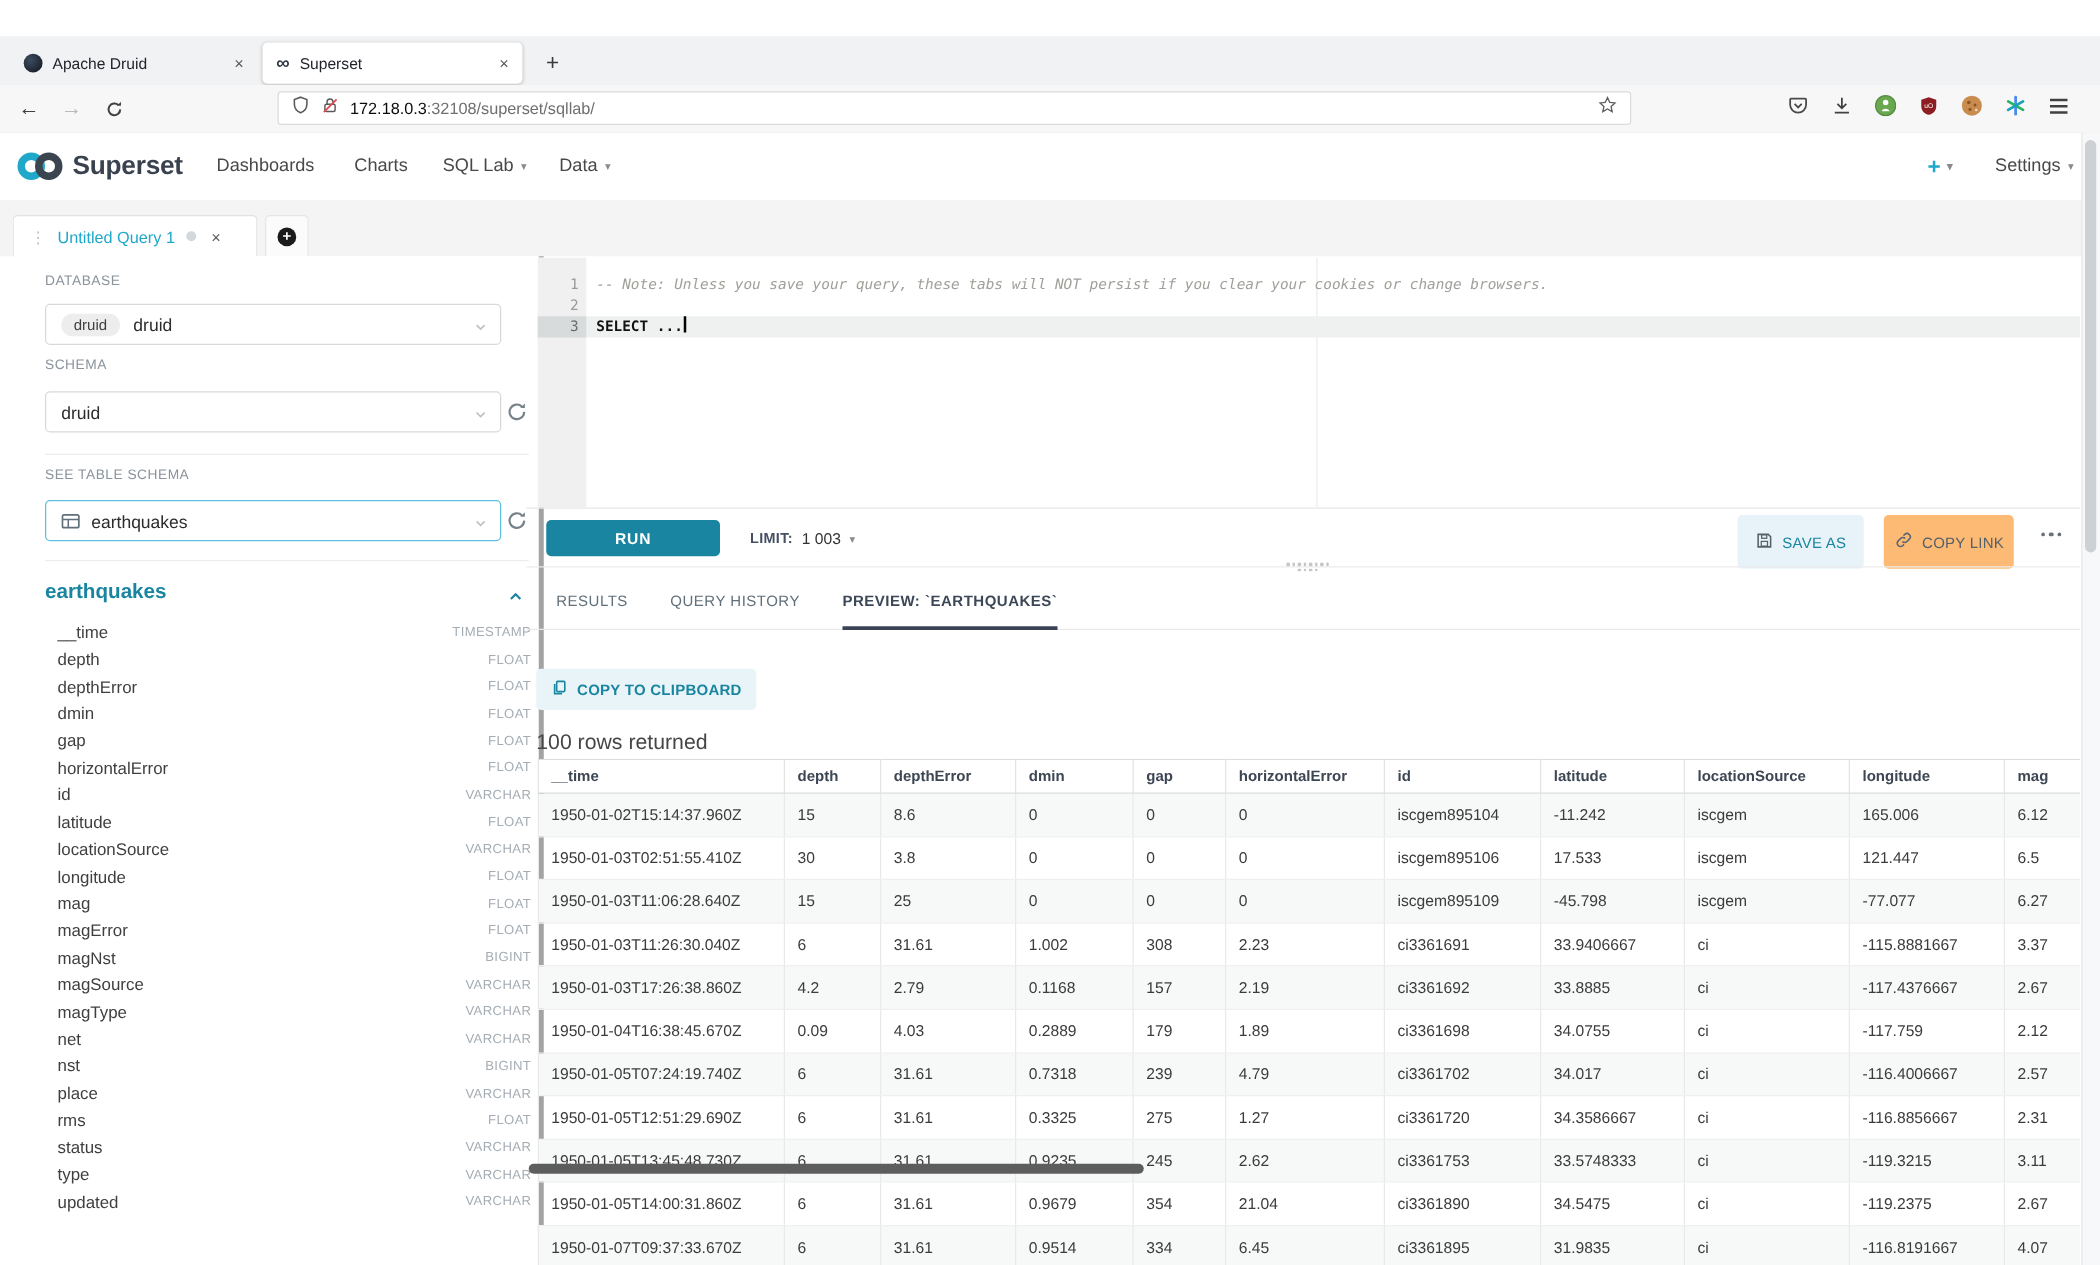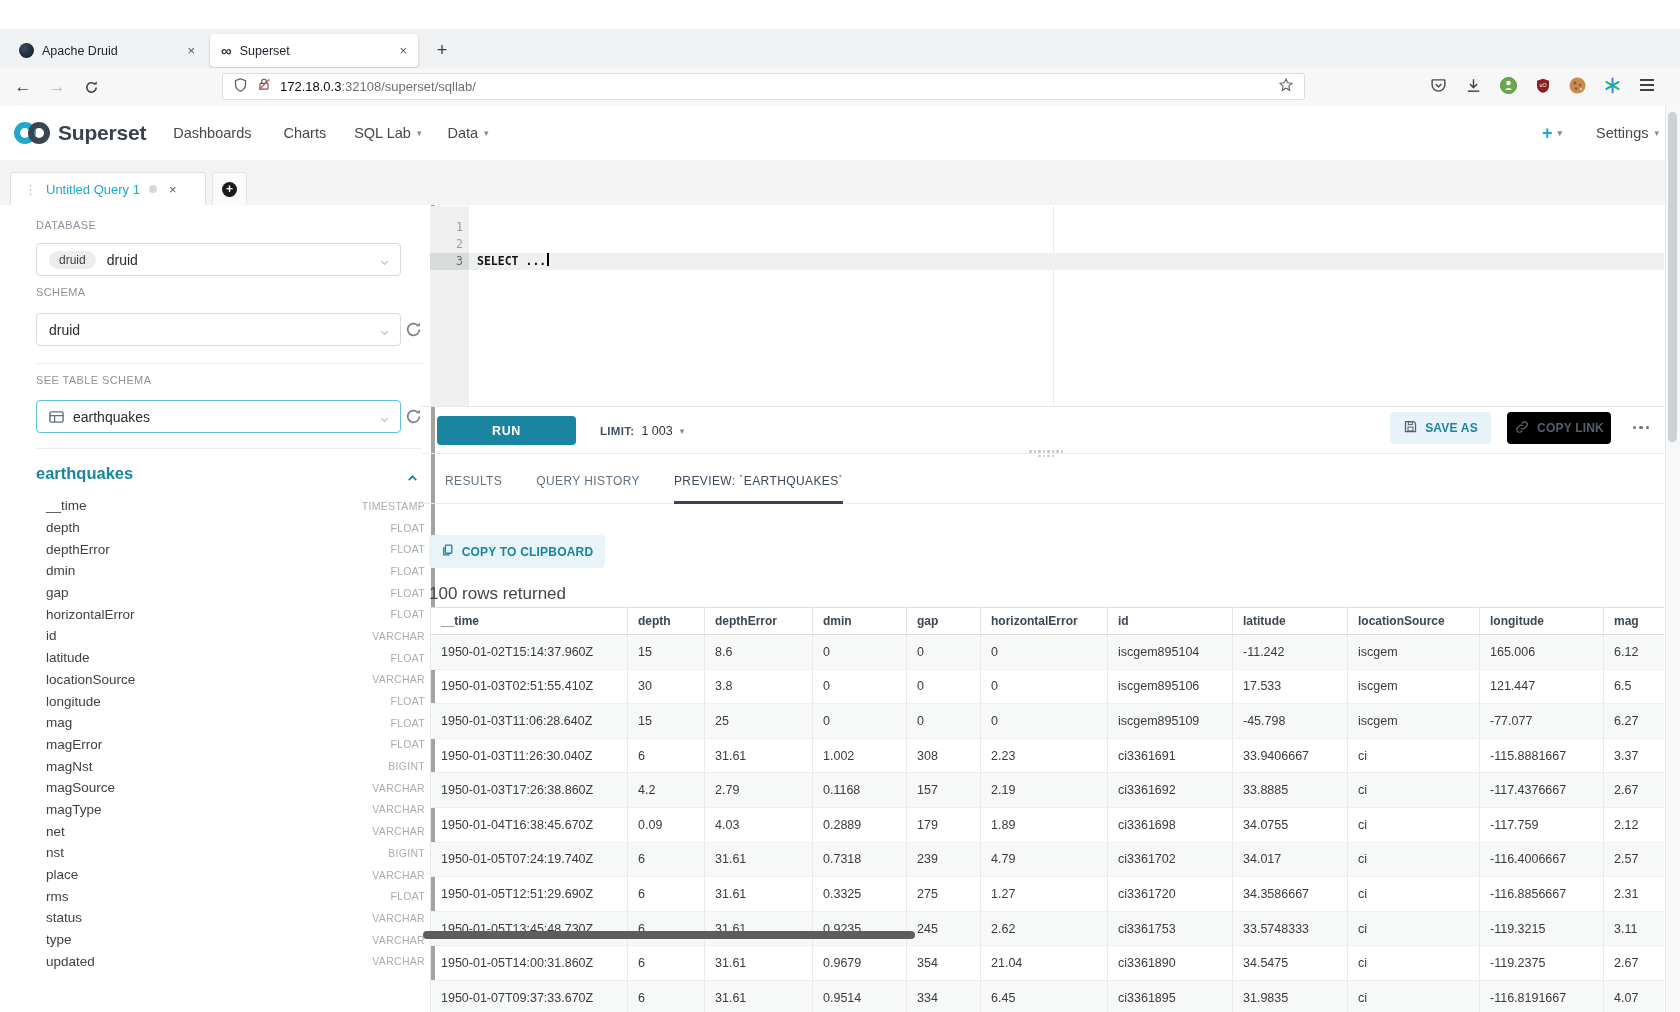--- a/index.html
+++ b/index.html
@@ -86,34 +86,34 @@
   .code{color:#111;font-weight:700}
   .cursor{display:inline-block;width:1.5px;height:13px;background:#000;vertical-align:-2px;margin-left:1px}
 
   .ed-div{position:absolute;left:421px;right:16px;top:406px;height:1px;background:#e7e7e7}
 
   
   .run-btn{position:absolute;left:437px;top:416px;width:139px;height:29px;background:#1a85a0;border-radius:4px;color:#fff;font-weight:700;font-size:12.5px;letter-spacing:.6px;display:flex;align-items:center;justify-content:center;cursor:pointer}
   .limit-wrap{position:absolute;left:600px;top:416px;height:29px;display:flex;align-items:center;gap:7px}
   .limit-label{font-size:11.5px;font-weight:700;color:#454e63;letter-spacing:.3px}
   .limit-val{font-size:12.5px;color:#333}
-  .pillbtn{position:absolute;top:412px;height:32px;border-radius:4px;display:flex;align-items:center;justify-content:center;gap:7px;font-size:12px;font-weight:700;letter-spacing:.2px;box-sizing:border-box}
+  .pillbtn{position:absolute;top:412px;height:43px;border-radius:4px;display:flex;align-items:center;justify-content:center;gap:7px;font-size:12px;font-weight:400;letter-spacing:.2px;box-sizing:border-box}
   .saveas{left:1390px;width:101px;background:#e7f3f9;color:#1a85a0}
-  .copylink{left:1507px;width:104px;background:#000000;color:#556068}
+  .copylink{left:1507px;width:104px;background:#fdba74;color:#556068}
   .moredots{position:absolute;left:1624px;top:412px;width:34px;height:31px;display:flex;align-items:center;justify-content:center;gap:3px}
   .dot3{width:3.5px;height:3.5px;border-radius:50%;background:#69727a}
 
   .south-divider{position:absolute;left:421px;right:16px;top:453px;height:1px;background:#ececec}
   .phandle{position:absolute;left:1028px;top:448px;width:36px;height:11px;display:flex;flex-wrap:wrap;gap:2px;align-content:center;justify-content:center}
   .phandle i{width:2.5px;height:2.5px;border-radius:50%;background:#c6c6c6}
 
   
   .stabs-row{position:absolute;left:421px;right:16px;top:458px;height:46px;border-bottom:1px solid #e9e9e9;display:flex;align-items:stretch;gap:34px;padding-left:24px;box-sizing:border-box}
   .stab{display:flex;align-items:center;font-size:12px;letter-spacing:.4px;color:#61707b;border-bottom:3px solid transparent;box-sizing:border-box;padding-top:3px;margin-bottom:-1px;white-space:nowrap}
-  .stab.active{color:#3c4858;font-weight:400;border-bottom-color:#3a4358}
+  .stab.active{color:#3c4858;font-weight:700;border-bottom-color:#3a4358}
 
   
   .copy-clip{position:absolute;left:429px;top:535px;width:176px;height:33px;background:#e9f4f9;border-radius:4px;color:#1a85a0;font-weight:700;font-size:12px;letter-spacing:.2px;display:flex;align-items:center;justify-content:center;gap:8px}
   .filter-input{position:absolute;left:616px;top:535px;width:1048px;height:33px;border:1px solid #d9d9d9;border-radius:4px;padding:0 12px;font-size:13px;color:#333;box-sizing:border-box;font-family:"Liberation Sans",sans-serif;outline:none;background:#fff}
   .filter-input::placeholder{color:#a8aeb3}
   .rowcount{position:absolute;left:429px;top:584px;font-size:17px;color:#464646}
 
   
   .twrap{position:absolute;left:430px;top:607px;width:1234px;height:405px;overflow:hidden}
   .ptable{border-collapse:collapse;table-layout:fixed;width:1273px}
@@ -423,20 +423,21 @@
         </div>
       </div>
   </div>
 
   <div class="editor">
     <div class="gutter"></div>
     <div class="printmargin"></div>
     <div class="edlines">
       <div class="edline">
         <span class="ednum">1</span>
+        <span class="edtext cmt">-- Note: Unless you save your query, these tabs will NOT persist if you clear your cookies or change browsers.</span>
       </div>
       <div class="edline">
         <span class="ednum">2</span>
         <span class="edtext"></span>
       </div>
       <div class="edline active">
         <span class="ednum">3</span>
         <span class="edtext code">SELECT ...</span>
         <span class="cursor"></span>
       </div>

